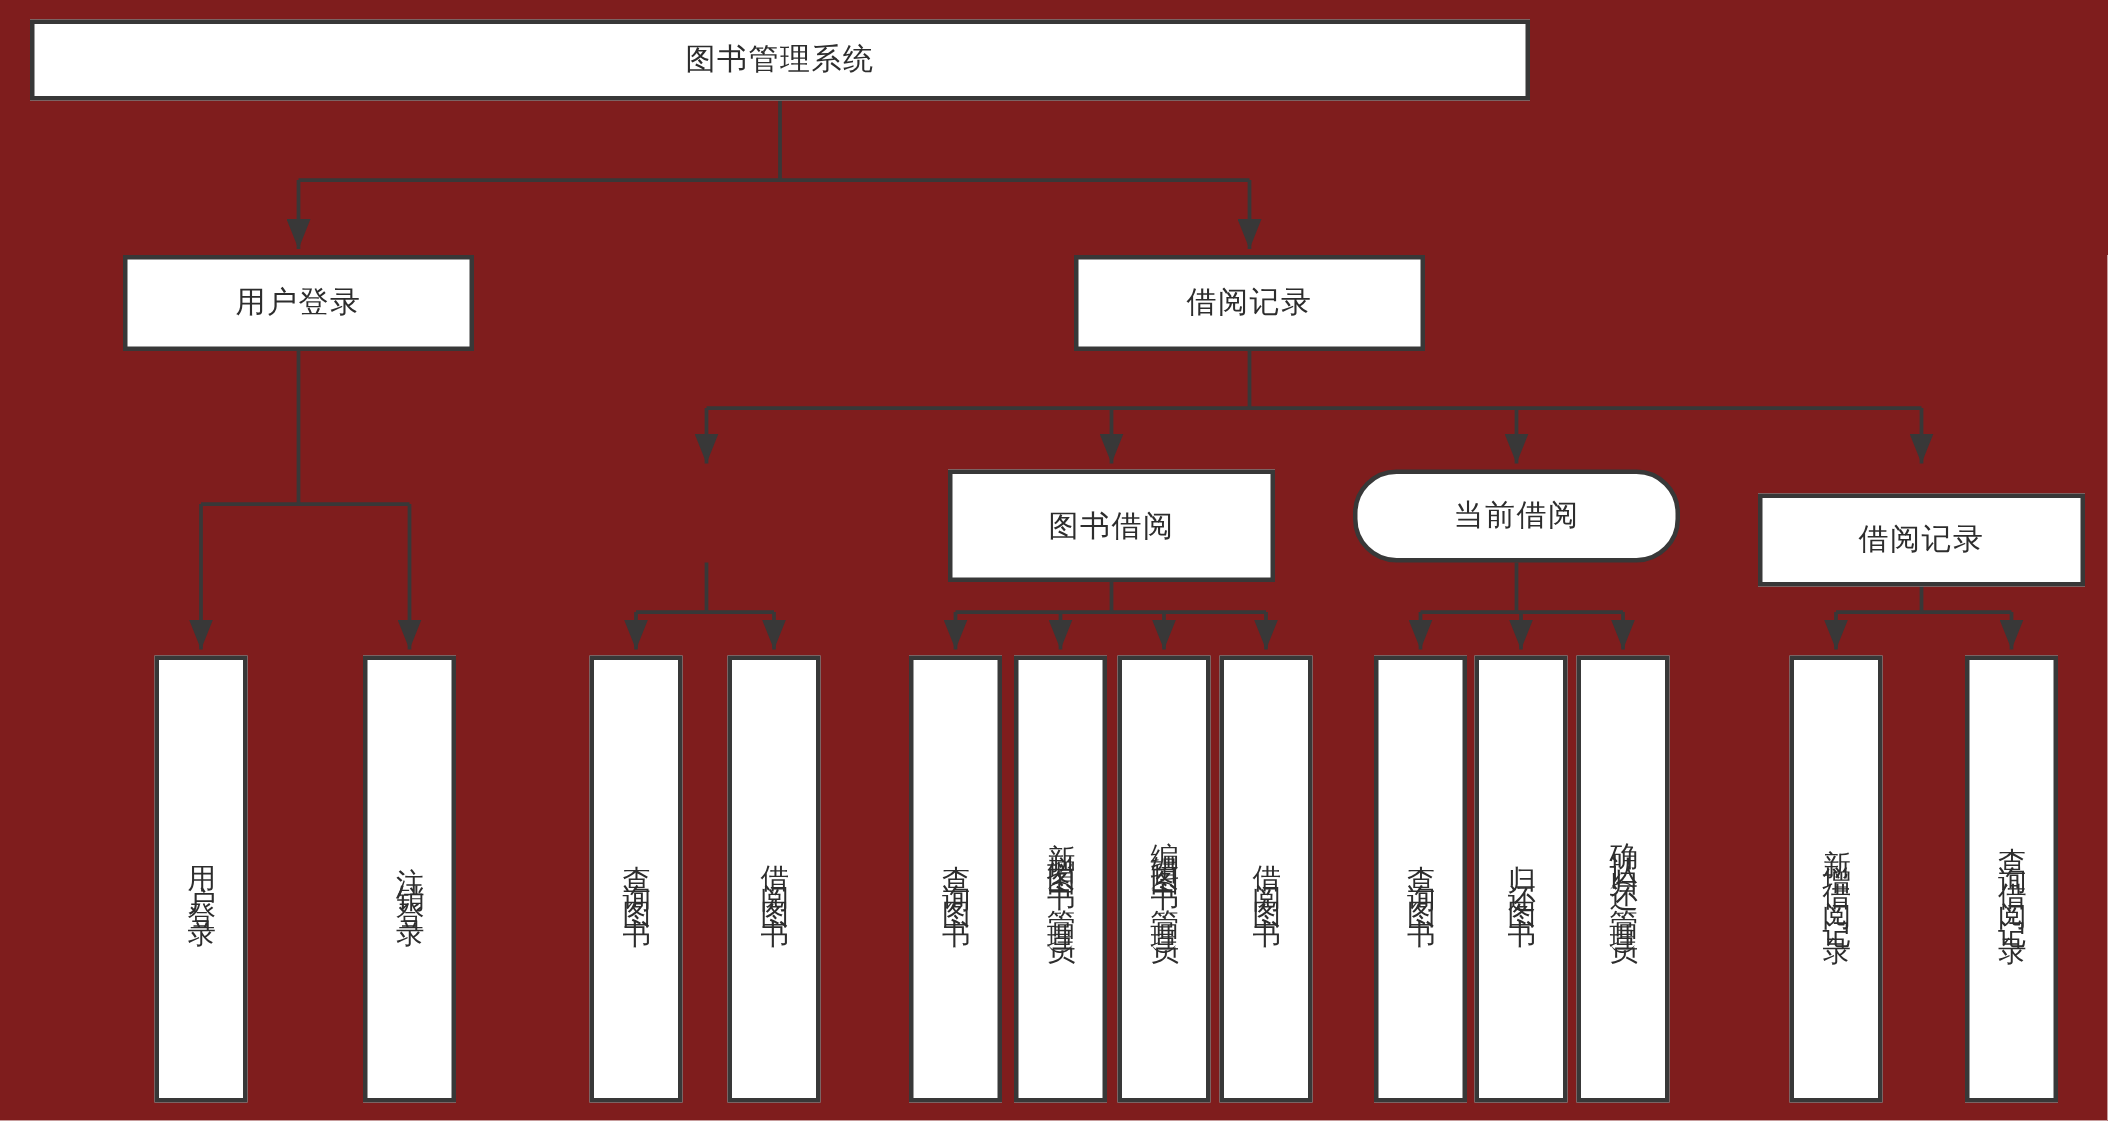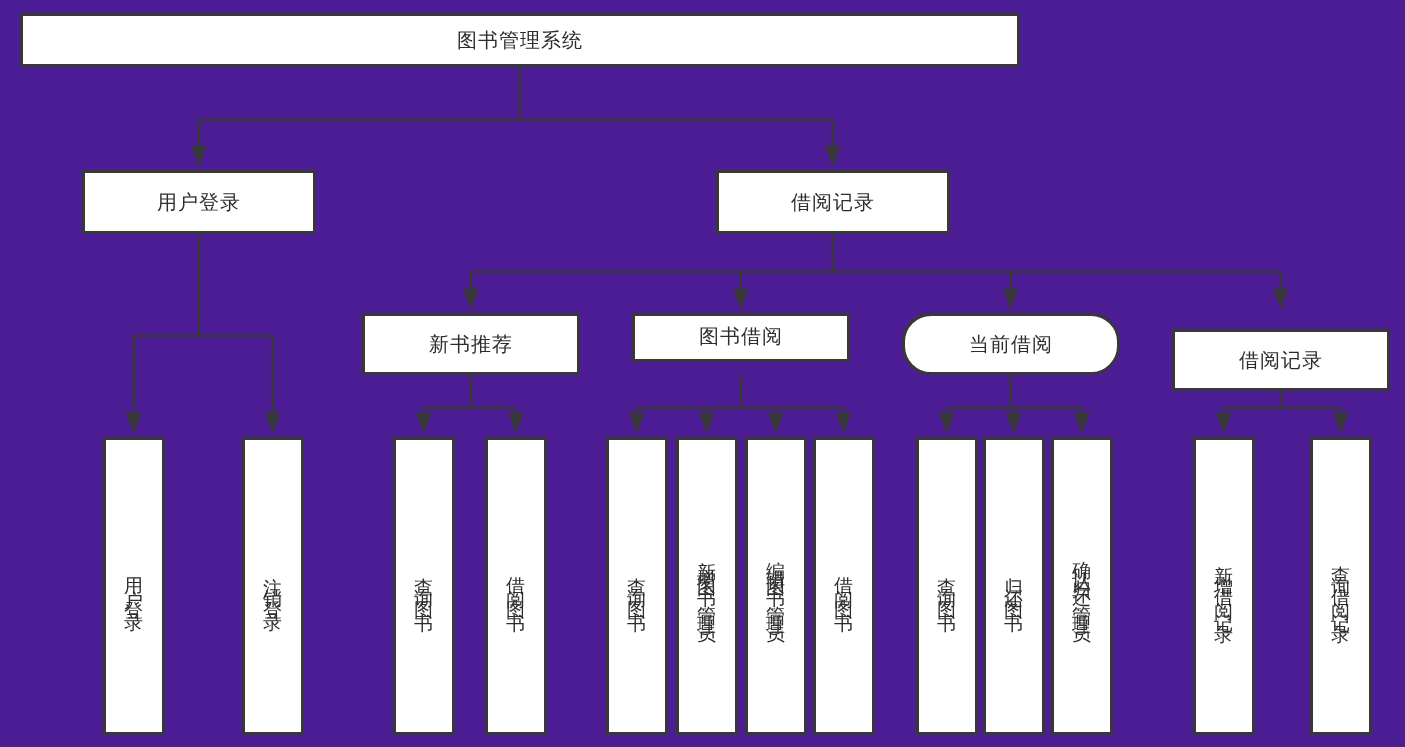--- a/index.html
+++ b/index.html
@@ -5,21 +5,21 @@
   html, body {
     margin: 0;
     padding: 0;
     background: #ffffff;
     font-family: "Liberation Sans", "DejaVu Sans", sans-serif;
   }
   #stage {
     position: relative;
     width: 1405px;
     height: 747px;
-    background: #4c1d95;
+    background: #7f1d1d;
     overflow: hidden;
   }
   #connectors {
     position: absolute;
     left: 0;
     top: 0;
     width: 1405px;
     height: 747px;
     pointer-events: none;
   }
@@ -115,22 +115,21 @@
       <line x1="1224" y1="408" x2="1224" y2="433" marker-end="url(#arrow)"></line>
       <line x1="1341" y1="408" x2="1341" y2="433" marker-end="url(#arrow)"></line>
     </g>
   </svg>
 
   <div class="box" style="left:20px; top:13px; width:1000px; height:54px;">图书管理系统</div>
 
   <div class="box" style="left:82px; top:170px; width:234px; height:64px;">用户登录</div>
   <div class="box" style="left:716px; top:170px; width:234px; height:64px;">借阅记录</div>
 
-  <div class="box" style="left:362px; top:313px; width:218px; height:62px;">新书推荐</div>
-  <div class="box" style="left:632px; top:313px; width:218px; height:49px;font-family:Liberation Mono, monospace;">图书借阅</div>
+  <div class="box" style="left:632px; top:313px; width:218px; height:75px;">图书借阅</div>
   <div class="box" style="left:902px; top:313px; width:218px; height:62px;border-radius:29px;">当前借阅</div>
   <div class="box" style="left:1172px; top:313px; width:218px; height:62px;margin-top:16px;">借阅记录</div>
 
   <div class="vbox" style="left:103px; top:437px; width:62px; height:298px;">
     <span class="vtext">用户登录</span>
   </div>
   <div class="vbox" style="left:242px; top:437px; width:62px; height:298px;">
     <span class="vtext">注销登录</span>
   </div>
 

